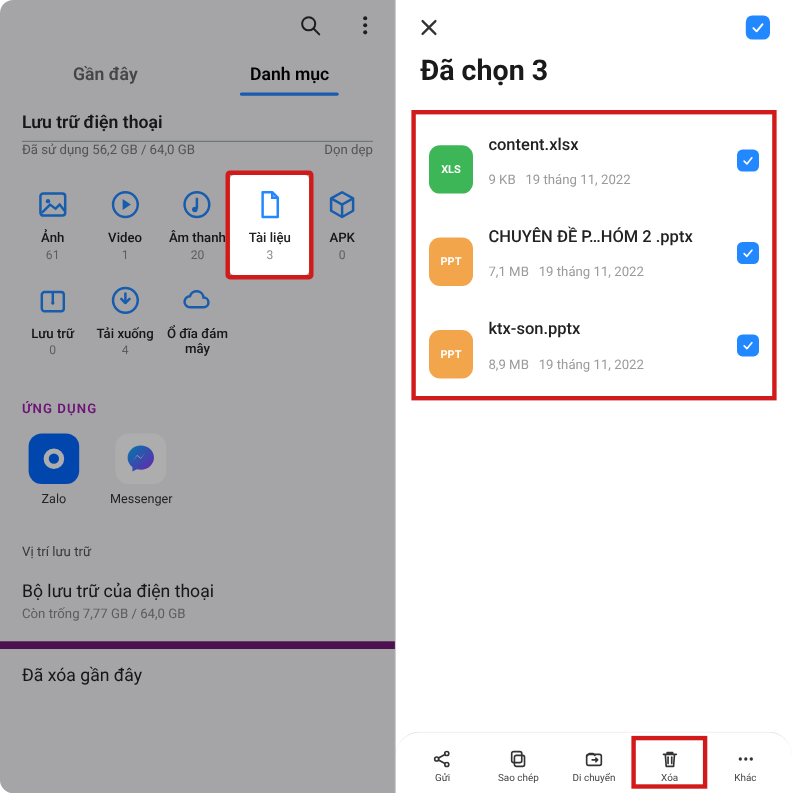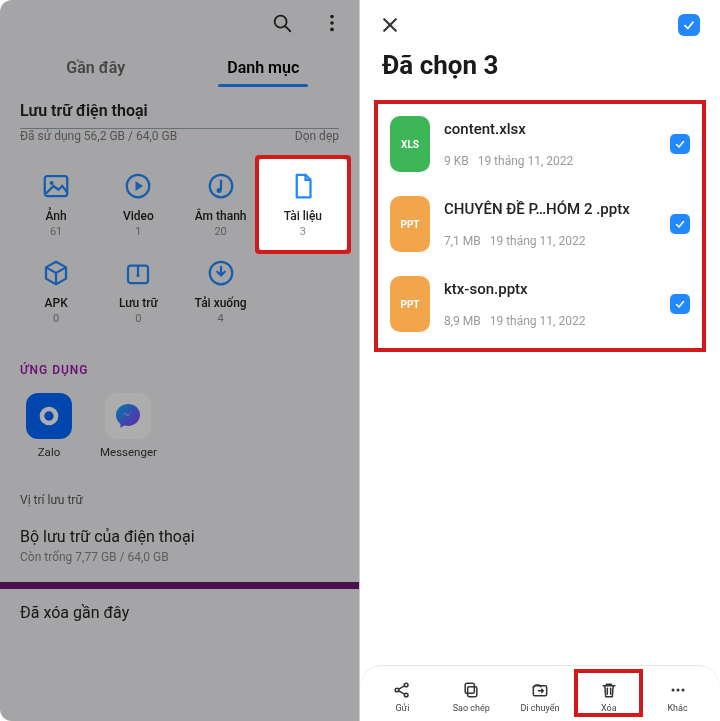--- a/index.html
+++ b/index.html
@@ -12,21 +12,21 @@
   .topbar { display: flex; justify-content: flex-end; align-items: center; padding: 12px 16px 4px; gap: 28px; }
   .topbar .icon { width: 22px; height: 22px; color: #2c2c2c; }
   .tabs { display: flex; padding: 6px 12px 0; }
   .tab { flex: 1; text-align: center; padding: 14px 0 10px; font-size: 16px; font-weight: 600; color: #666; position: relative; }
   .tab.active { color: #000000; }
   .tab.active::after { content: ""; position: absolute; bottom: 0; left: 50%; transform: translateX(-50%); width: 90px; height: 3px; background: #2288ff; border-radius: 2px; }
   .storage-head { padding: 14px 20px 6px; }
   .storage-head h3 { font-size: 16px; color: #222; font-weight: 600; margin-bottom: 8px; }
   .storage-sub { font-size: 12px; color: #7a7a7a; display: flex; justify-content: space-between; align-items: center; }
   .storage-line { height: 1px; background: #9aa; margin-top: 2px; }
-  .grid { display: grid; grid-template-columns: repeat(4, 1fr); gap: 4px 2px; padding: 14px 16px 6px; }
+  .grid { display: grid; grid-template-columns: repeat(5, 1fr); gap: 4px 2px; padding: 14px 16px 6px; }
   .tile { text-align: center; padding: 6px 2px 8px; border-radius: 10px; }
   .tile .ic { height: 34px; display: flex; align-items: center; justify-content: center; margin-bottom: 6px; color: #2288ff; }
   .tile .nm { font-size: 12px; color: #222; font-weight: 500; }
   .tile .ct { font-size: 11px; color: #8a8a8a; margin-top: 2px; }
   .tile.hl { position: relative; z-index: 10; }
   .tile.hl::before { content: ""; position: absolute; inset: -4px; background: #fff; border-radius: 4px; z-index: -2; }
   .tile.hl::after { content: ""; position: absolute; inset: -8px; border: 4px solid #d21a1a; border-radius: 4px; z-index: -1; }
   .section-label { padding: 24px 20px 10px; font-size: 12px; letter-spacing: 1px; color: #a21caf; font-weight: 600; }
   .apps { display: flex; gap: 28px; padding: 6px 26px 14px; }
   .app { text-align: center; }
@@ -41,21 +41,21 @@
   .recent-del { padding: 14px 20px; font-size: 16px; color: #222; border-top: 7px solid #701a75; margin-top: 8px; }
 
   
   .screen.right { background: #fff; }
   .r-top { display: flex; justify-content: space-between; align-items: center; padding: 14px 20px 6px; }
   .r-top .close { width: 20px; height: 20px; color: #333; }
   .check-all { width: 22px; height: 22px; border-radius: 6px; background: #2288ff; display: flex; align-items: center; justify-content: center; }
   .r-title { padding: 8px 22px 16px; font-size: 26px; font-weight: 700; color: #1a1a1a; }
   .files-box { margin: 4px 14px 0; border: 4px solid #d21a1a; padding: 0 4px 4px; background: #fff; }
   .file-row { display: flex; align-items: center; padding: 12px 8px; gap: 14px; }
-  .file-ic { width: 40px; height: 56px; border-radius: 10px; display: flex; align-items: center; justify-content: center; font-size: 10px; font-weight: 700; color: #fff; }
+  .file-ic { width: 40px; height: 44px; border-radius: 10px; display: flex; align-items: center; justify-content: center; font-size: 10px; font-weight: 700; color: #fff; margin-top: 16px; }
   .file-ic.xls { background: #3db657; }
   .file-ic.ppt { background: #f2a54b; }
   .file-info { flex: 1; min-width: 0; }
   .file-nm { font-size: 15px; color: #222; font-weight: 500; white-space: nowrap; overflow: hidden; text-overflow: ellipsis; }
   .file-sub { font-size: 12px; color: #9a9a9a; margin-top: 16px; }
   .file-chk { width: 20px; height: 20px; border-radius: 5px; background: #2288ff; display: flex; align-items: center; justify-content: center; flex-shrink: 0; }
 
   .bottom-bar { position: absolute; bottom: 0; left: 0; right: 0; height: 56px; background: #fff; border-top: 1px solid #e6e6e6; display: flex; justify-content: space-around; align-items: center; border-radius: 22px 22px 0 0; padding: 2px 8px 0; z-index: 3; }
   .bb-item { text-align: center; color: #444; font-size: 9px; position: relative; flex: 1; padding-top: 2px; }
   .bb-item .ic { height: 22px; display: flex; align-items: center; justify-content: center; margin-bottom: 2px; }
@@ -167,20 +167,29 @@
       <div class="tile">
         <div class="ic">
           <svg width="30" height="30" viewBox="0 0 24 24">
             <circle cx="12" cy="12" r="9" stroke="#2288ff" stroke-width="1.8" fill="none"></circle>
             <path d="M12 7 v7 M9 11 l3 3 l3 -3" stroke="#2288ff" stroke-width="1.8" fill="none" stroke-linecap="round" stroke-linejoin="round"></path>
           </svg>
         </div>
         <div class="nm">Tải xuống</div>
         <div class="ct">4</div>
       </div>
+      <div class="tile">
+        <div class="ic">
+          <svg width="30" height="30" viewBox="0 0 24 24">
+            <path d="M7 17 a4 4 0 0 1 0-8 a5 5 0 0 1 9.8 1 A3.5 3.5 0 0 1 17 17 z" stroke="#2288ff" stroke-width="1.8" fill="none"></path>
+          </svg>
+        </div>
+        <div class="nm">Ổ đĩa đám mây</div>
+        <div class="ct"></div>
+      </div>
     </div>
 
   <div class="section-label">ỨNG DỤNG</div>
   <div class="apps" id="apps-row">
       <div class="app">
         <div class="sq zalo">
           <svg width="28" height="28" viewBox="0 0 24 24">
             <circle cx="12" cy="12" r="8" fill="#fff"></circle>
             <circle cx="12" cy="12" r="4" fill="#0068ff"></circle>
           </svg>

